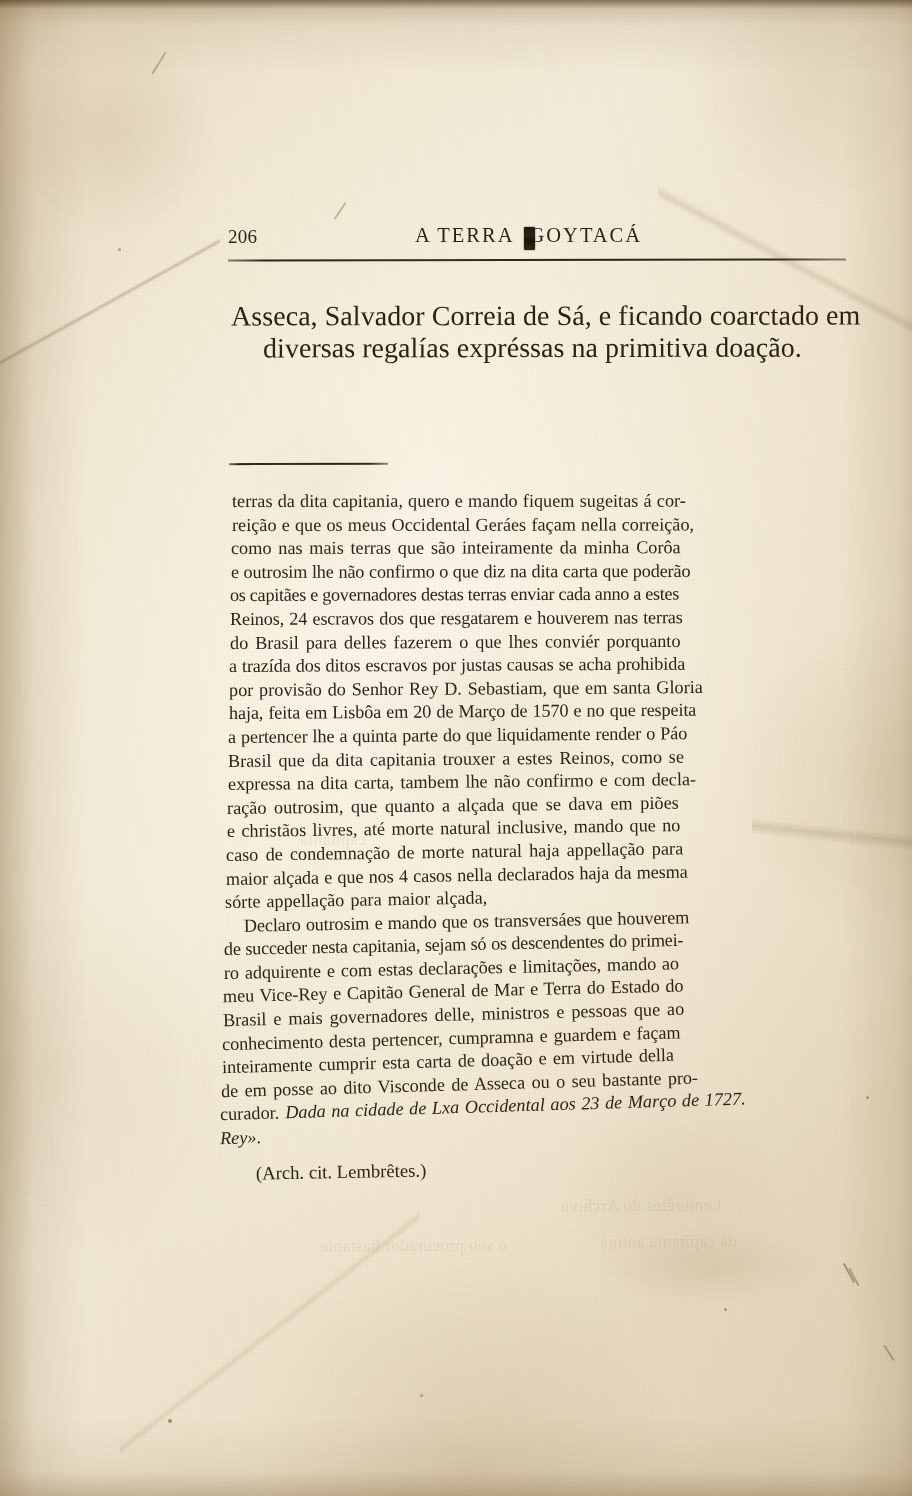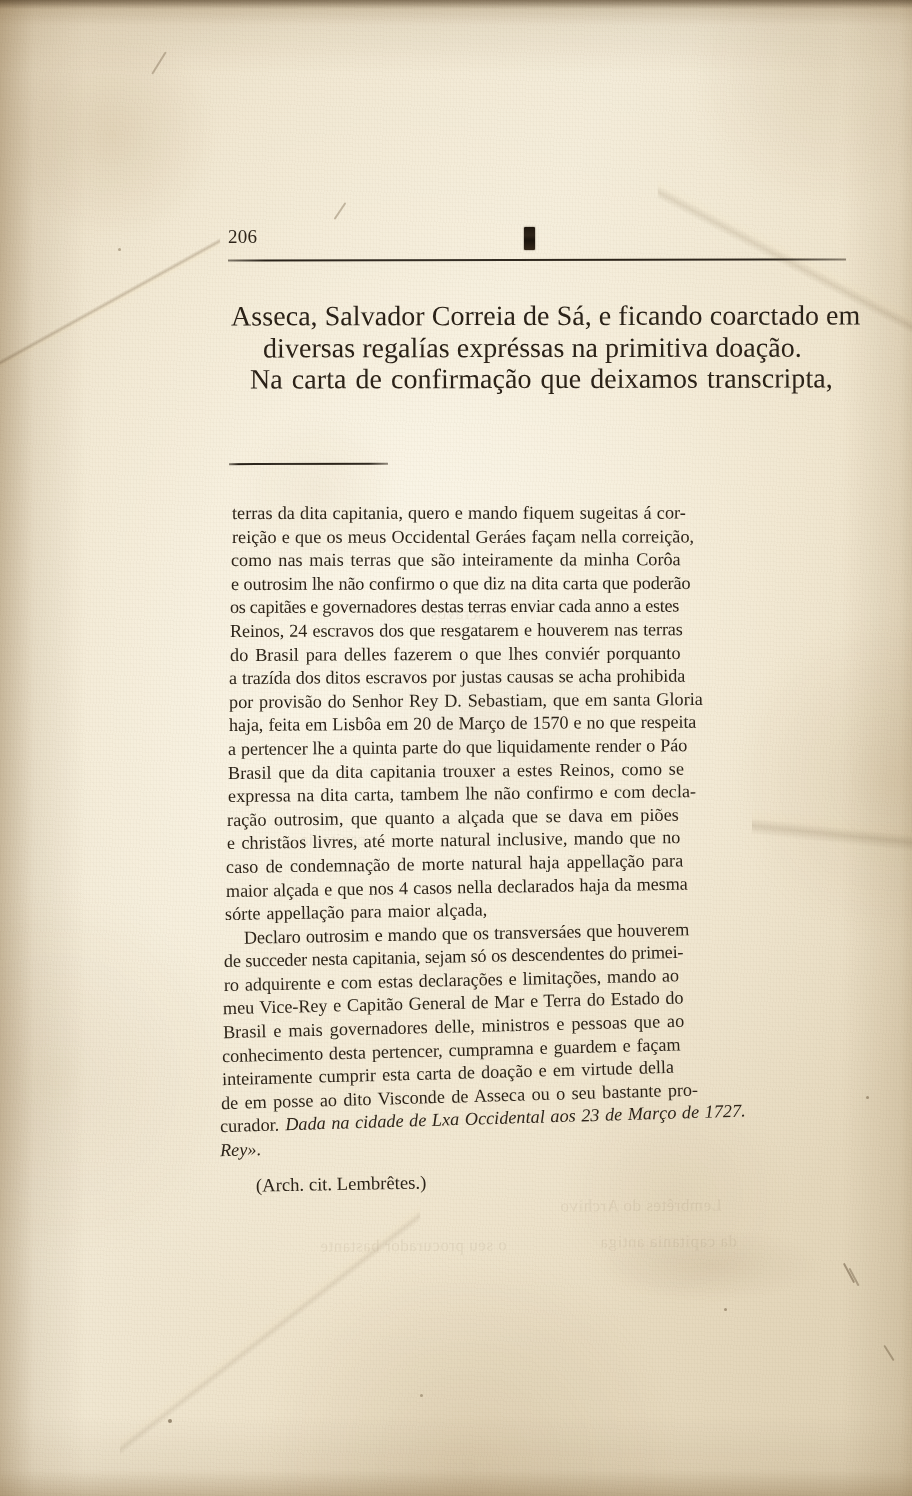--- a/index.html
+++ b/index.html
@@ -242,35 +242,37 @@
   <div class="speck" style="left:838px; top:1272px; width:22px; height:2px; border-radius:1px; background:rgba(88,70,46,0.42); transform:rotate(62deg);"></div>
   <div class="speck" style="left:844px; top:1276px; width:20px; height:2px; border-radius:1px; background:rgba(88,70,46,0.34); transform:rotate(62deg);"></div>
   <div class="speck" style="left:880px; top:1352px; width:18px; height:2px; border-radius:1px; background:rgba(90,72,46,0.34); transform:rotate(58deg);"></div>
   <div class="speck" style="left:146px; top:62px;  width:26px; height:2px; border-radius:1px; background:rgba(92,74,48,0.30); transform:rotate(-58deg);"></div>
   <div class="speck" style="left:330px; top:210px; width:20px; height:2px; border-radius:1px; background:rgba(92,74,48,0.32); transform:rotate(-56deg);"></div>
 
   <div class="content">
 
     <div class="running-head">
       <div class="folio">206</div>
+      <div class="head-title">
+        <span>A TERRA</span><span style="display:inline-block;width:15px;"></span><span>GOYTACÁ</span>
+      </div>
       <div class="ink-blot"></div>
     </div>
 
     <div class="rule head-rule"></div>
 
     <div class="body-block">
       <div class="body-line" style="transform:rotate(-0.08deg);">Asseca, Salvador Correia de Sá, e ficando coarctado em</div>
       <div class="body-line" style="transform:rotate(-0.08deg);margin-left:32px;">diversas regalías expréssas na primitiva doação.</div>
-      <div class="body-line indent" style="transform:rotate(-0.10deg); word-spacing:2.0px;">Na carta de confirmação que deixamos transcripta,</div>
     </div>
 
     <div class="rule note-rule"></div>
 
     <div class="note-block">
-      <div class="note-line" style="transform:rotate(-0.05deg) translateX(3px); word-spacing:0.6px;margin-top:12px;">terras da dita capitania, quero e mando fiquem sugeitas á cor-</div>
+      <div class="note-line" style="transform:rotate(-0.05deg) translateX(3px); word-spacing:0.6px;">terras da dita capitania, quero e mando fiquem sugeitas á cor-</div>
       <div class="note-line" style="transform:rotate(-0.07deg) translateX(3px); word-spacing:0.6px;">reição e que os meus Occidental Geráes façam nella correição,</div>
       <div class="note-line" style="transform:rotate(-0.10deg) translateX(2px); word-spacing:2.2px;">como nas mais terras que são inteiramente da minha Corôa</div>
       <div class="note-line" style="transform:rotate(-0.14deg) translateX(2px); word-spacing:0.2px; letter-spacing:-0.12px;">e outrosim lhe não confirmo o que diz na dita carta que poderão</div>
       <div class="note-line" style="transform:rotate(-0.18deg) translateX(1px); word-spacing:0px; letter-spacing:-0.30px;">os capitães e governadores destas terras enviar cada anno a estes</div>
       <div class="note-line" style="transform:rotate(-0.22deg) translateX(1px); word-spacing:0.9px; letter-spacing:-0.15px;">Reinos, 24 escravos dos que resgatarem e houverem nas terras</div>
       <div class="note-line" style="transform:rotate(-0.26deg) translateX(1px); word-spacing:2.4px;">do Brasil para delles fazerem o que lhes conviér porquanto</div>
       <div class="note-line" style="transform:rotate(-0.30deg) translateX(0px); word-spacing:0.5px; letter-spacing:-0.10px;">a trazída dos ditos escravos por justas causas se acha prohibida</div>
       <div class="note-line" style="transform:rotate(-0.36deg) translateX(0px); word-spacing:1.2px;">por provisão do Senhor Rey D. Sebastiam, que em santa Gloria</div>
       <div class="note-line" style="transform:rotate(-0.42deg) translateX(0px); word-spacing:0.7px; letter-spacing:-0.12px;">haja, feita em Lisbôa em 20 de Março de 1570 e no que respeita</div>
       <div class="note-line" style="transform:rotate(-0.48deg) translateX(-1px); word-spacing:0.6px; letter-spacing:-0.12px;">a pertencer lhe a quinta parte do que liquidamente render o Páo</div>

